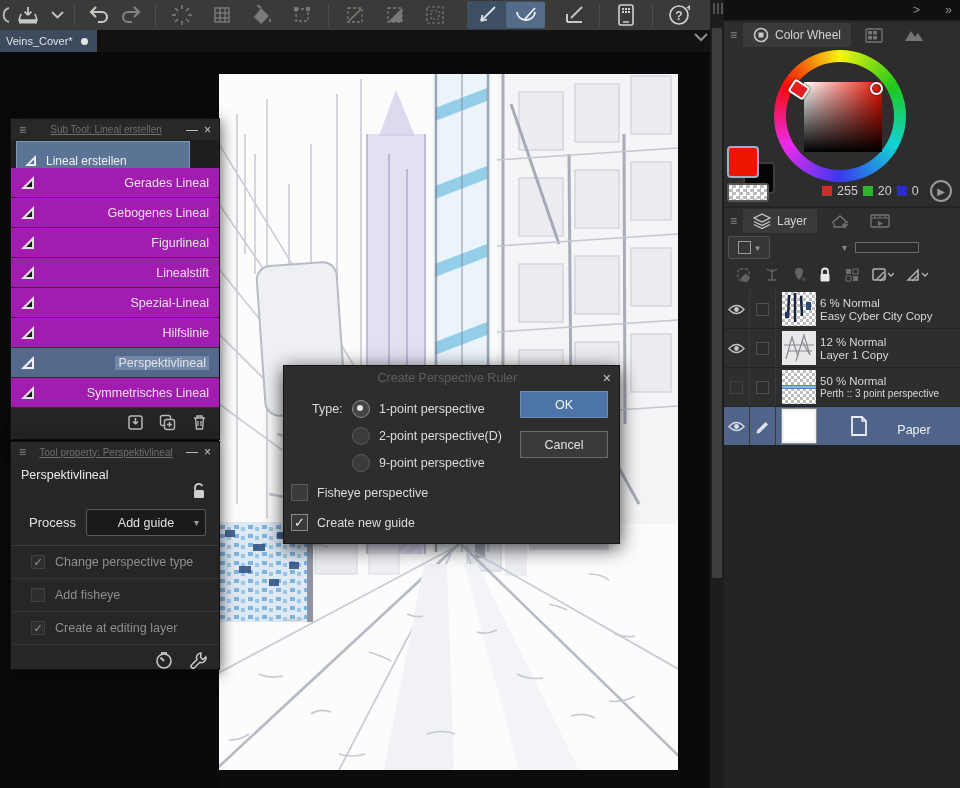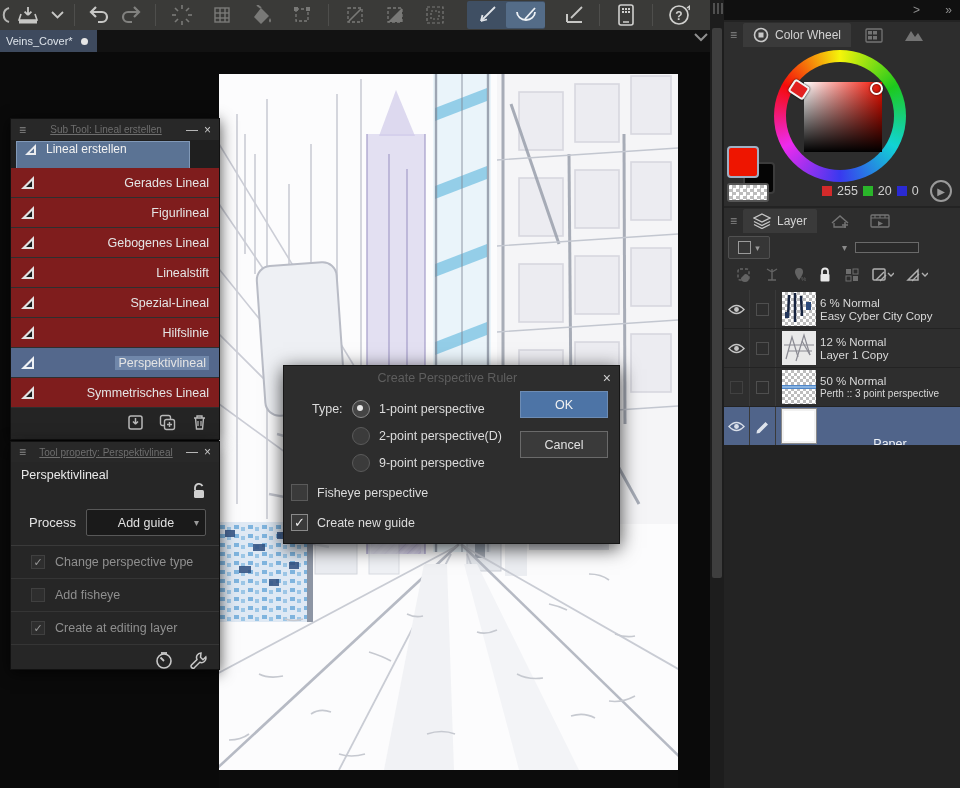--- a/index.html
+++ b/index.html
@@ -27,22 +27,22 @@
   
   .win{background:#262626;border:1px solid #111;box-shadow:0 3px 14px rgba(0,0,0,.7);}
   .win-title{height:21px;background:#282828;display:flex;align-items:center;padding:0 8px;gap:6px;}
   .win-title .t{flex:1;text-align:center;font-size:10px;color:#6e6e6e;overflow:hidden;white-space:nowrap;text-decoration:underline;}
   .win-title .m{color:#c8c8c8;font-size:12px;line-height:1;}
   .ham{color:#8a8a8a;font-size:12px;line-height:1;}
   
   .subtool{left:10px;top:118px;width:208px;height:320px;}
   .st-tabs{height:28px;background:#1f1f1f;display:flex;align-items:flex-end;padding:0 0 0 5px;}
   .st-tab{width:160px;height:26px;background:#5b7394;border:1px solid #8199b8;border-bottom:none;
-          display:flex;align-items:flex-start;gap:8px;padding:0 6px;font-size:12px;color:#f2f2f2;}
-  .st-list{background:#7f1d1d;}
+          display:flex;align-items:flex-end;gap:8px;padding:0 6px;font-size:12px;color:#f2f2f2;}
+  .st-list{background:#a21caf;}
   .st-row{height:29px;border-bottom:1px solid #2f2f2f;display:flex;align-items:center;padding:0 10px 0 8px;}
   .st-row .lbl{flex:1;text-align:right;font-size:12.5px;color:#e4e4e4;}
   .st-row.sel{background:#54688c;}
   .st-row.sel .lbl span{background:#7087aa;padding:0 3px;}
   .st-foot{height:28px;background:#242424;display:flex;align-items:center;justify-content:flex-end;gap:15px;padding:0 12px;}
   
   .toolprop{left:10px;top:441px;width:208px;height:227px;}
   .tp-head{padding:6px 10px 0;font-size:12.5px;color:#e9e9e9;}
   .tp-lockrow{height:22px;display:flex;justify-content:flex-end;padding:0 12px;}
   .tp-process{display:flex;align-items:center;gap:10px;padding:5px 8px 9px 18px;border-bottom:1px solid #3a3a3a;}
@@ -442,28 +442,28 @@
           <path d="M2,15 L15,2 L15,15 Z" fill="#e2e2e2"></path>
           <path d="M7,13 L13,7 L13,13 Z" fill="#1b1b1b"></path>
         </svg>
       <span class="lbl">Gerades Lineal</span>
     </div>
     <div class="st-row">
       <svg width="17" height="17">
           <path d="M2,15 L15,2 L15,15 Z" fill="#e2e2e2"></path>
           <path d="M7,13 L13,7 L13,13 Z" fill="#1b1b1b"></path>
         </svg>
-      <span class="lbl">Figurlineal</span>
+      <span class="lbl">Gebogenes Lineal</span>
     </div>
     <div class="st-row">
       <svg width="17" height="17">
           <path d="M2,15 L15,2 L15,15 Z" fill="#e2e2e2"></path>
           <path d="M7,13 L13,7 L13,13 Z" fill="#1b1b1b"></path>
         </svg>
-      <span class="lbl">Gebogenes Lineal</span>
+      <span class="lbl">Figurlineal</span>
     </div>
     <div class="st-row">
       <svg width="17" height="17">
           <path d="M2,15 L15,2 L15,15 Z" fill="#e2e2e2"></path>
           <path d="M7,13 L13,7 L13,13 Z" fill="#1b1b1b"></path>
         </svg>
       <span class="lbl">Linealstift</span>
     </div>
     <div class="st-row">
       <svg width="17" height="17">
@@ -800,21 +800,21 @@
             <path d="M1,5.5 Q8.5,-2.5 16,5.5 Q8.5,13.5 1,5.5 Z" fill="none" stroke="#d8dee8" stroke-width="1.4"></path>
             <circle cx="8.5" cy="5.5" r="2.4" fill="#d8dee8"></circle>
           </svg>
         </div>
       <div class="lcol">
           <svg width="15" height="15">
             <path d="M2,13.5 L10.5,5 L13,7.5 L4.5,16 Z M2,13.5 L1.5,16.5 L4.5,16" transform="translate(0,-2)" fill="#dde3ec"></path>
           </svg>
         </div>
       <div class="lthumb" style="background:#fff;outline:1px solid #8a8a8a;border:2px solid #f2f2f2;width:30px;height:30px;"></div>
-      <div class="ltext" style="flex-direction:column;align-items:center;gap:28px;">
+      <div class="ltext" style="flex-direction:row;align-items:center;gap:28px;">
         <svg width="20" height="22">
             <path d="M3,2 h10 l4,4 v14 h-14 Z" fill="none" stroke="#e8edf5" stroke-width="1.8"></path>
             <path d="M13,2 v4 h4" fill="none" stroke="#e8edf5" stroke-width="1.4"></path>
           </svg>
         <span class="paper-label" style="margin-top:8px">Paper</span>
       </div>
     </div>
   </div>
 </div>
 

